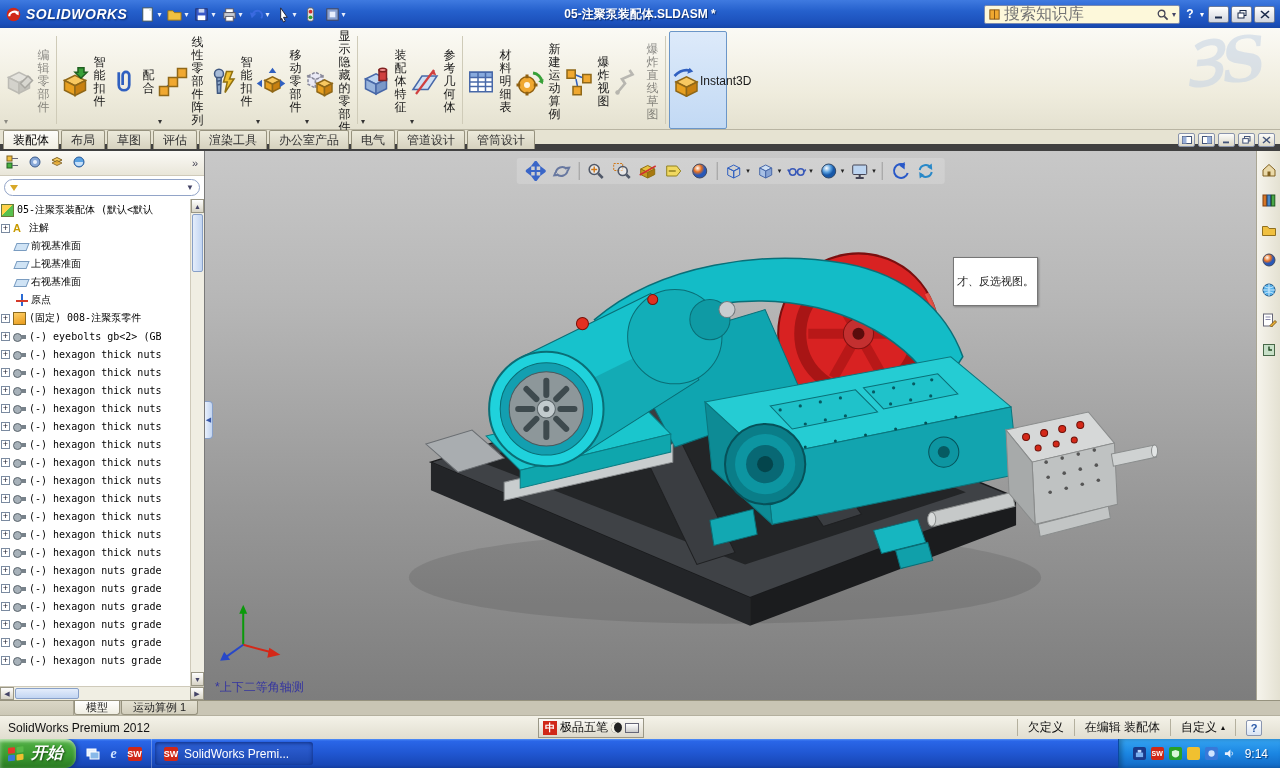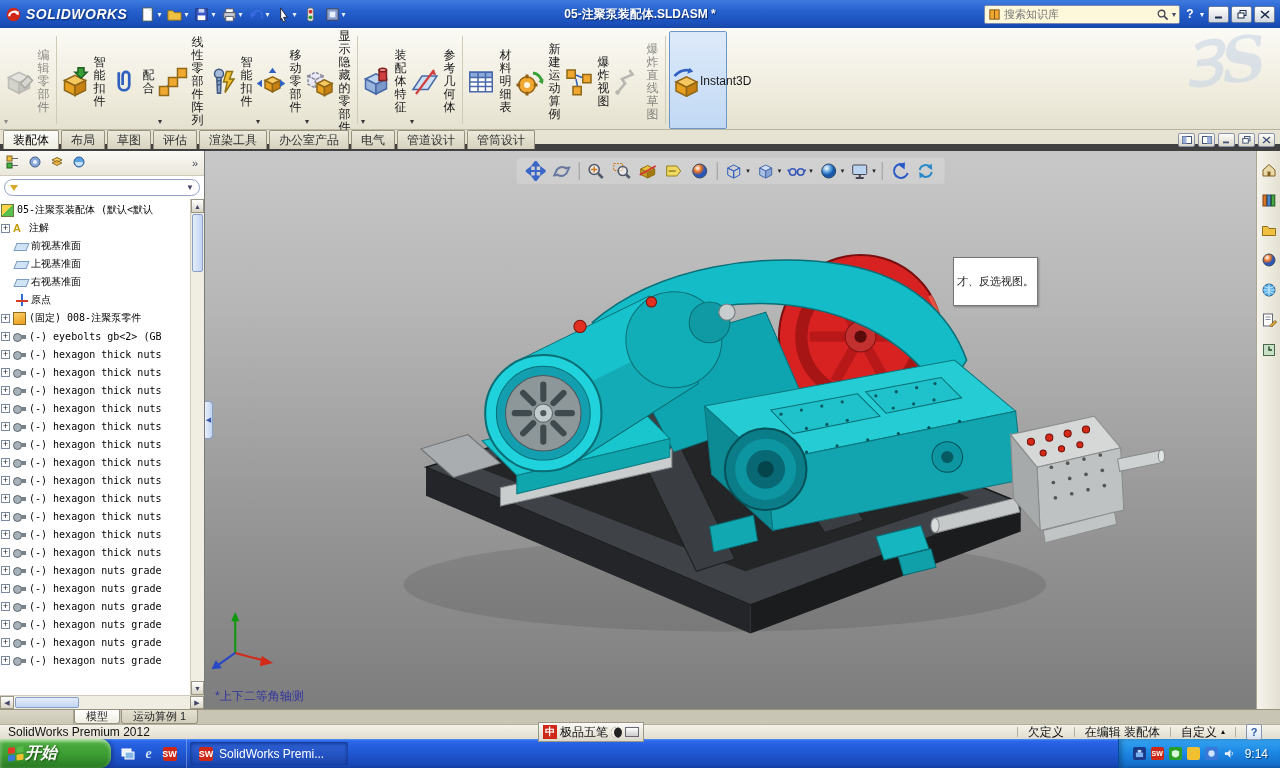--- a/index.html
+++ b/index.html
@@ -11,21 +11,21 @@
   .titlebar{height:28px;background:linear-gradient(180deg,#3f7ae0 0%,#2560cc 40%,#1b4fba 85%,#1746a6 100%);
     display:flex;align-items:center;color:#fff;padding:0 5px;position:relative;flex:none}
   .sw-logo{display:flex;align-items:center;gap:4px;margin-right:10px}
   .sw-logo .brand{font-style:italic;font-weight:bold;font-size:14px;letter-spacing:.5px;text-shadow:1px 1px 2px #0a2a6a}
   .tb-group{display:flex;align-items:center;gap:1px}
   .tb-btn{display:flex;align-items:center;height:24px;padding:0 2px;border-radius:2px}
   .tb-arrow{font-size:8px;color:#e8eefc;margin-left:1px}
   .doc-title{position:absolute;left:50%;transform:translateX(-50%);font-weight:bold;font-size:12px;text-shadow:1px 1px 1px #0a2a6a;white-space:nowrap}
   .search-box{margin-left:auto;width:196px;height:19px;background:#fdf8da;border:1px solid #7a8ab0;border-radius:2px;
     display:flex;align-items:center;padding:0 3px;gap:3px;color:#555}
-  .search-box input{flex:1;border:none;background:transparent;font-size:11px;color:#666;outline:none;min-width:0;font-family:Liberation Sans, sans-serif}
+  .search-box input{flex:1;border:none;background:transparent;font-size:16px;color:#666;outline:none;min-width:0;font-family:Liberation Sans, sans-serif}
   .help-btn{width:20px;height:19px;display:flex;align-items:center;justify-content:center;font-weight:bold;color:#fff}
   .win-btns{display:flex;gap:2px;margin-left:4px}
   .winbtn{width:21px;height:17px;background:linear-gradient(#ffffff,#d2d6de);border:1px solid #6a7a9a;border-radius:2px;
     display:flex;align-items:center;justify-content:center}
 
   
   .ribbon{height:102px;background:linear-gradient(180deg,#fbfaf5 0%,#efecdd 65%,#e4e1d0 100%);
     border-bottom:1px solid #b8b4a2;display:flex;align-items:stretch;padding:3px 4px 0 4px;position:relative;flex:none}
   .rbtn{width:49px;display:flex;flex-direction:row;align-items:center;padding-top:3px;position:relative;flex:none}
   .ricon{width:30px;height:30px;flex:none}
@@ -107,37 +107,37 @@
   .tp-icon{width:17px;height:17px;display:flex;align-items:center;justify-content:center}
 
   
   .modeltabs{height:15px;background:#c9c5b4;display:flex;align-items:stretch;border-top:1px solid #96927e;flex:none}
   .mt-spacer{width:74px;background:linear-gradient(#dad6c6,#ccc8b6);border-right:1px solid #a8a492;flex:none}
   .mtab{padding:0 11px;display:flex;align-items:center;font-size:11px;color:#222;border:1px solid #96927e;border-top:none;
     background:linear-gradient(#e4e1d2,#d2cebc);border-radius:0 0 3px 3px;margin-right:1px;white-space:nowrap}
   .mtab.active{background:linear-gradient(#ffffff,#f0eee2)}
 
   
-  .statusbar{height:15px;background:linear-gradient(#f4f2e8,#e1ded0);border-top:1px solid #b4b09e;display:flex;
+  .statusbar{height:24px;background:linear-gradient(#f4f2e8,#e1ded0);border-top:1px solid #b4b09e;display:flex;
     align-items:center;padding:0 8px;color:#111;position:relative;flex:none}
   .ime{position:absolute;left:538px;display:flex;align-items:center;gap:3px;height:20px;
     background:linear-gradient(#fbfaf6,#dcd8ca);border:1px solid #9a9786;padding:0 4px}
   .ime-zh{width:14px;height:14px;background:#d02818;color:#fff;font-size:10px;display:flex;align-items:center;justify-content:center;font-weight:bold}
   .ime-moon{width:11px;height:11px;border-radius:50%;background:#222;box-shadow:inset 3px 0 0 #f4f2e8}
   .ime-kbd{width:14px;height:10px;border:1px solid #667;background:linear-gradient(#fff,#ccc)}
   .sb-right{margin-left:auto;display:flex;align-items:center;height:100%}
   .sb-seg{padding:0 10px;border-left:1px solid #b4b09e;height:70%;display:flex;align-items:center;gap:4px;white-space:nowrap}
   .sb-help{width:16px;height:16px;border:1px solid #8a96b0;border-radius:2px;background:linear-gradient(#fff,#d8e4f4);
     display:flex;align-items:center;justify-content:center;font-weight:bold;color:#2858a8;font-size:11px}
 
   
   .taskbar{height:29px;background:linear-gradient(180deg,#5290f8 0%,#2a66e8 7%,#2158d4 45%,#1847b6 90%,#123c9e 100%);
     display:flex;align-items:stretch;color:#fff;flex:none}
-  .start{width:111px;flex:none;background:linear-gradient(180deg,#8ed47e 0%,#4cab40 14%,#3b9c31 55%,#2b7d23 95%);
-    border-radius:0 11px 11px 0;display:flex;align-items:center;padding:0 12px 0 7px;
+  .start{width:76px;flex:none;background:linear-gradient(180deg,#8ed47e 0%,#4cab40 14%,#3b9c31 55%,#2b7d23 95%);
+    border-radius:0 11px 11px 0;display:flex;align-items:center;gap:6px;padding:0 12px 0 7px;
     font-style:italic;font-weight:bold;font-size:16px;text-shadow:1px 1px 2px #1a4a12;box-shadow:inset 0 2px 4px rgba(255,255,255,.45),2px 0 4px rgba(0,0,0,.3)}
   .quick{display:flex;align-items:center;gap:6px;padding:0 9px;border-right:1px solid rgba(255,255,255,.3);flex:none}
   .ql-icon{width:15px;height:15px;display:flex;align-items:center;justify-content:center}
   .task-btn{margin:3px 3px;padding:0 9px;display:flex;align-items:center;gap:6px;min-width:158px;
     background:linear-gradient(#2f62d8,#1b46ae);border-radius:3px;box-shadow:inset 0 1px 4px #0a2878;font-size:12px}
   .sw-mini{width:14px;height:14px;background:#d02818;color:#fff;font-size:9px;font-weight:bold;display:flex;align-items:center;justify-content:center;border-radius:2px}
   .tray{margin-left:auto;display:flex;align-items:center;gap:5px;padding:0 12px 0 14px;
     background:linear-gradient(180deg,#35a4f2 0%,#1b86e2 50%,#1268c4 100%);border-left:1px solid #0a4aa0;box-shadow:inset 3px 0 4px rgba(0,0,0,.25)}
   .tray-ic{width:13px;height:13px;border-radius:2px;display:flex;align-items:center;justify-content:center;font-size:9px}
   .clock{font-size:12px;margin-left:4px;text-shadow:1px 1px 1px #0a3a7a}

